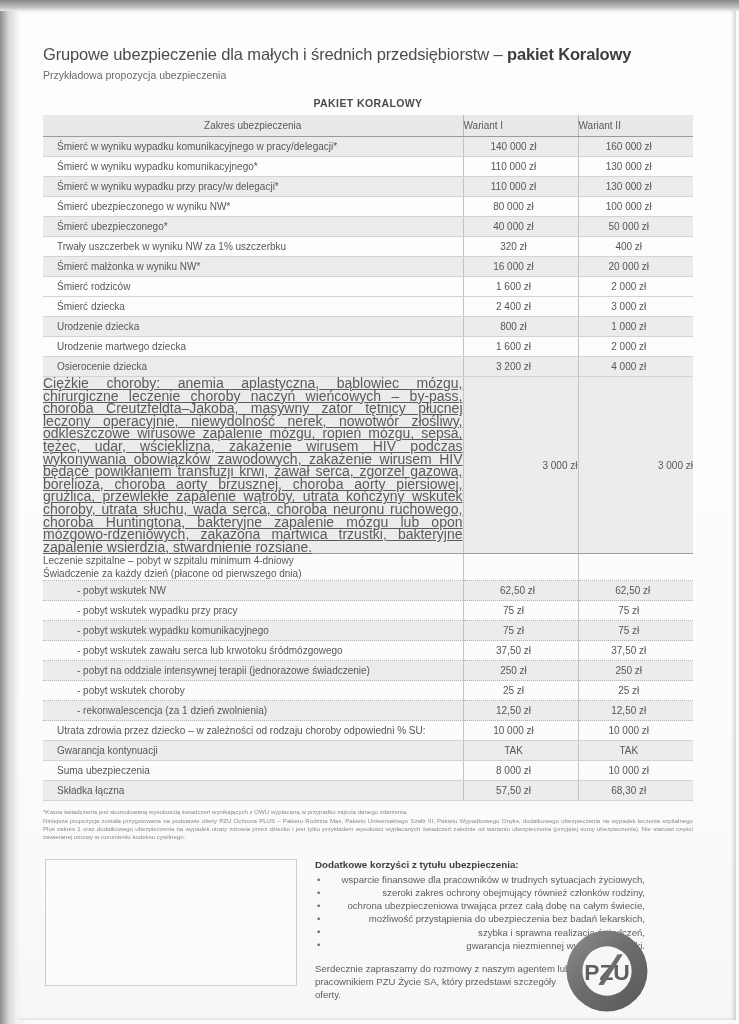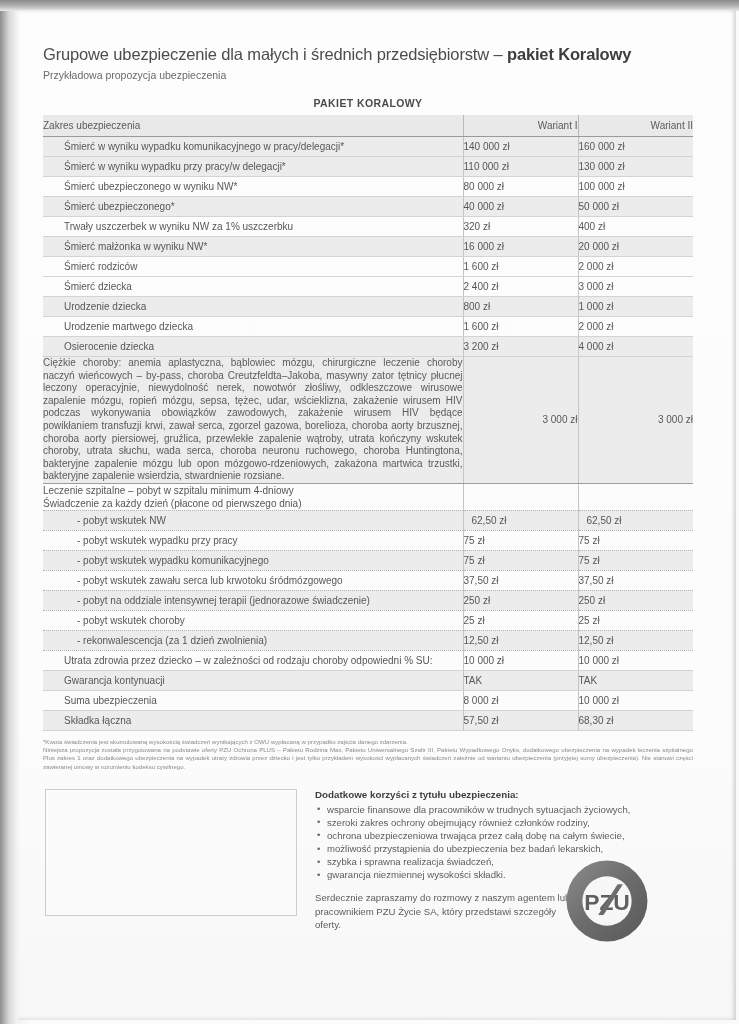--- a/index.html
+++ b/index.html
@@ -46,42 +46,43 @@
   table.main col.c1{width:420px;}
   table.main col.c2{width:115px;}
   table.main col.c3{width:115px;}
   table.main th,table.main td{
     padding:0;vertical-align:middle;
   }
   .hdr td{
     background:#e9e9e9;border-bottom:1px solid #9a9a9a;
     height:21px;font-size:10px;color:#5a5a5a;
   }
-  .hdr .lbl{text-align:left;}
-  .hdr .v{text-align:right;border-left:1px solid #b9b9b9;}
+  .hdr .lbl{text-align:center;}
+  .hdr .v{text-align:left;border-left:1px solid #b9b9b9;}
   tr.row td{
     height:19px;border-bottom:1px solid #d3d3d3;
   }
-  tr.row td.lbl{padding-left:21px;}
+  tr.row td.lbl{padding-left:14px;}
   tr.row td.v{
-    text-align:left;padding-right:14px;border-left:1px solid #c4c4c4;
+    text-align:center;padding-right:14px;border-left:1px solid #c4c4c4;
     white-space:nowrap;
   }
   tr.alt td{background:#ececec;}
   tr.row td.lbl.indent{padding-left:34px;}
 
   
   tr.dotrow td{border-bottom:1px dotted #b4b4b4;}
   tr.dotrow.first td{border-top:1px dotted #b4b4b4;padding-left:8px;}
 
   
   td.illness{
-    padding:5px 10px 6px 6px;line-height:12.6px;font-size:10px;
+    padding:5px 10px 6px 6px;line-height:12.6px;font-size:14px;
     text-align:justify;color:#5b5b5b;background:#ececec;
     border-bottom:1px solid #9d9d9d;
+    text-decoration:underline;
   }
   td.illness-v{
     background:#ececec;text-align:right;padding-right:14px;
     border-left:1px solid #c4c4c4;border-bottom:1px solid #9d9d9d;
   }
   td.hosp-head{
     padding:4px 6px 5px 6px;line-height:13px;font-size:10px;
     border-bottom:none;
   }
   td.hosp-head-v{border-left:1px solid #c4c4c4;}
@@ -98,21 +99,21 @@
   .emptybox{
     position:absolute;left:2px;top:0;width:250px;height:125px;
     border:1px solid #cdcdcd;background:#fbfbfb;
   }
   .benefits{
     position:absolute;left:272px;top:0;width:330px;
   }
   .benefits h2{
     font-size:9.8px;font-weight:700;color:#3f3f3f;margin:0 0 3px 0;
   }
-  .benefits ul{margin:0;padding:0;list-style:none;}
+  .benefits ul{margin:0;padding:0;list-style:none;text-align:right;}
   .benefits li{
     font-size:9.6px;line-height:13.1px;color:#5d5d5d;
     padding-left:12px;position:relative;
   }
   .benefits li::before{
     content:"•";position:absolute;left:2px;top:-0.5px;color:#6a6a6a;
   }
   .closing{
     margin-top:10px;font-size:9.6px;line-height:13.2px;color:#5d5d5d;
     width:268px;
@@ -145,20 +146,25 @@
       <tbody id="table-body">
           <tr class="hdr">
             <td class="lbl">Zakres ubezpieczenia</td>
             <td class="v">Wariant I</td>
             <td class="v">Wariant II</td>
           </tr>
           <tr class="row alt">
             <td class="lbl">Śmierć w wyniku wypadku komunikacyjnego w pracy/delegacji*</td>
             <td class="v">140 000 zł</td>
             <td class="v">160 000 zł</td>
+          </tr>
+          <tr class="row">
+            <td class="lbl">Śmierć w wyniku wypadku komunikacyjnego*</td>
+            <td class="v">110 000 zł</td>
+            <td class="v">130 000 zł</td>
           </tr>
           <tr class="row alt">
             <td class="lbl">Śmierć w wyniku wypadku przy pracy/w delegacji*</td>
             <td class="v">110 000 zł</td>
             <td class="v">130 000 zł</td>
           </tr>
           <tr class="row">
             <td class="lbl">Śmierć ubezpieczonego w wyniku NW*</td>
             <td class="v">80 000 zł</td>
             <td class="v">100 000 zł</td>

